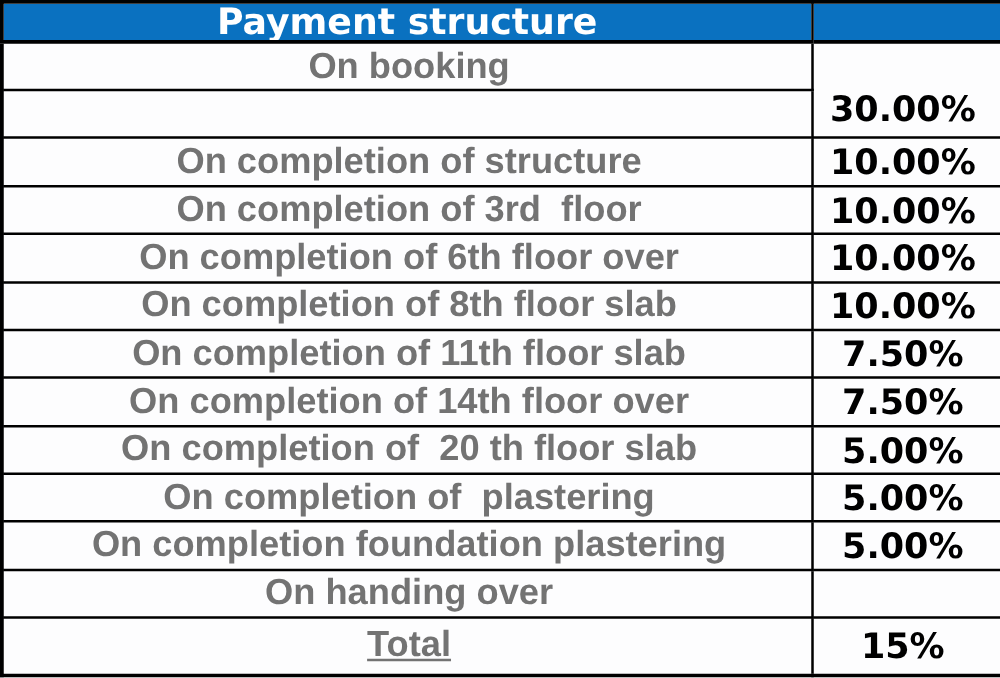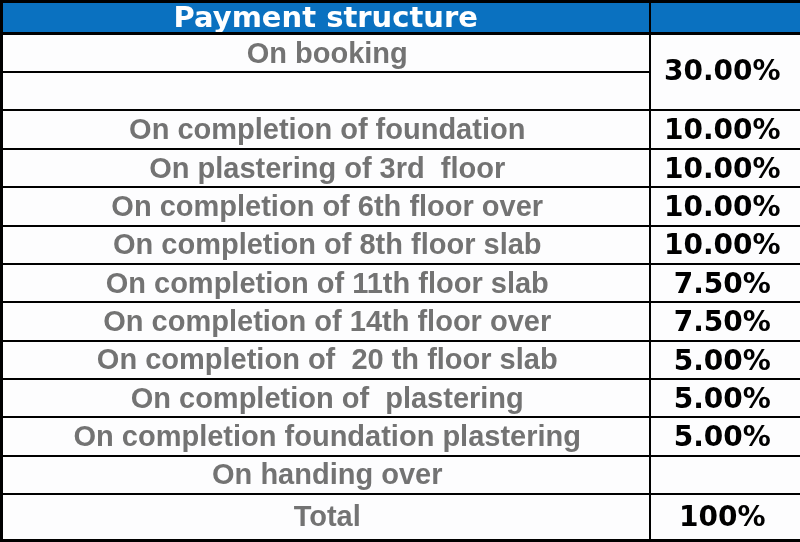--- a/index.html
+++ b/index.html
@@ -50,22 +50,22 @@
     padding: 0 0 3px 3px;
     white-space: pre;
   }
   td.value {
     font: bold 28px/1.05 "DejaVu Sans", sans-serif;
     color: #000;
     text-align: center;
     vertical-align: bottom;
     padding: 0 6px 3px 0;
   }
-  td.value.merged { padding-bottom: 24px; }
-  tr.total-row td.label { padding-bottom: 8px; }
+  td.value.merged { padding-bottom: 7px; }
+  tr.total-row td.label { padding-bottom: 8px; text-decoration: underline; }
   tr.total-row td.value { padding-bottom: 8px; }
 </style>
 </head>
 <body>
 
 <div class="canvas">
   <table class="payment">
     <colgroup>
       <col class="c-label">
       <col class="c-value">
@@ -78,25 +78,25 @@
 
       <tr class="row">
         <td class="label">On booking</td>
         <td class="value merged" rowspan="2">30.00%</td>
       </tr>
       <tr class="row">
         <td class="label"></td>
       </tr>
 
       <tr class="row">
-        <td class="label">On completion of foundation</td>
+        <td class="label">On completion of structure</td>
         <td class="value">10.00%</td>
       </tr>
       <tr class="row">
-        <td class="label">On plastering of 3rd  floor</td>
+        <td class="label">On completion of 3rd  floor</td>
         <td class="value">10.00%</td>
       </tr>
       <tr class="row">
         <td class="label">On completion of 6th floor over</td>
         <td class="value">10.00%</td>
       </tr>
       <tr class="row">
         <td class="label">On completion of 8th floor slab</td>
         <td class="value">10.00%</td>
       </tr>
@@ -120,17 +120,17 @@
         <td class="label">On completion foundation plastering</td>
         <td class="value">5.00%</td>
       </tr>
       <tr class="row">
         <td class="label">On handing over</td>
         <td class="value"></td>
       </tr>
 
       <tr class="total-row">
         <td class="label">Total</td>
-        <td class="value">100%</td>
+        <td class="value">15%</td>
       </tr>
     </tbody>
   </table>
 </div>
 
 </body></html>

